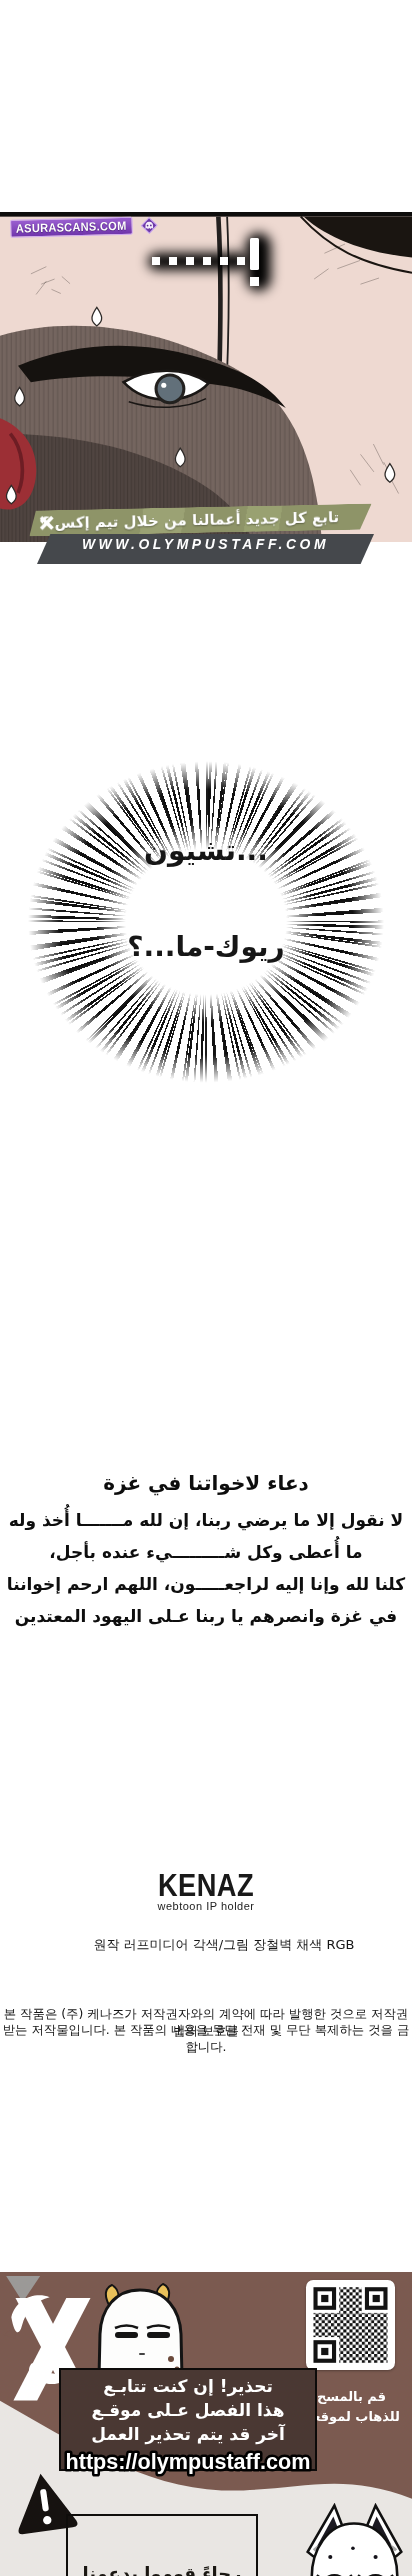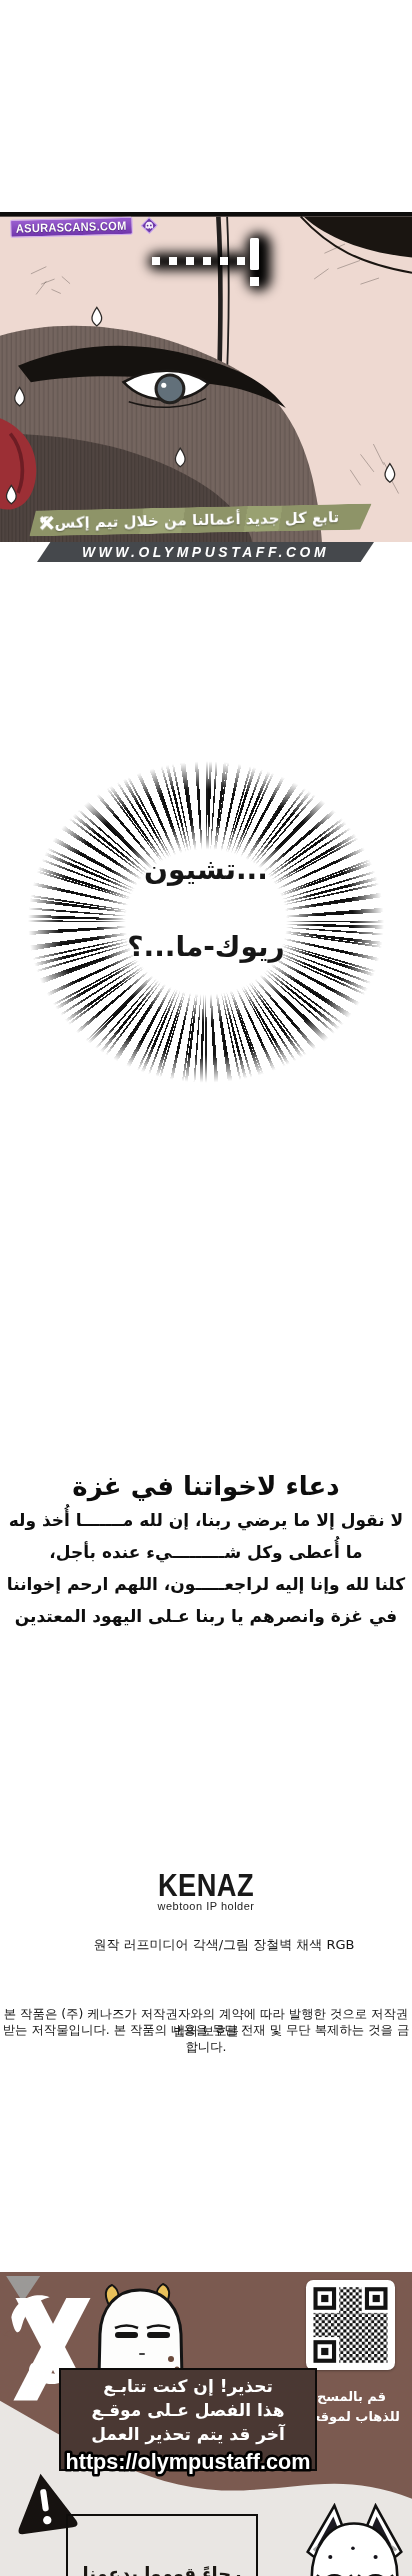--- a/index.html
+++ b/index.html
@@ -20,33 +20,33 @@
   #sfx{left:144px;top:232px;width:130px;height:61px;}
   .glow{position:absolute;background:#000;filter:blur(5.7px);}
   .sq{position:absolute;width:7.7px;height:7.7px;background:#fff;top:25px;}
   
   #olive-banner{left:29px;top:507px;width:343px;height:26px;transform:rotate(-1.2deg);
       clip-path:polygon(7.2px 0,100% 0,calc(100% - 12.4px) 100%,0 100%);
       background:linear-gradient(100deg,#8e9468 0%,#8e9468 33%,#9ba274 33%,#9ba274 45%,#8e9468 45%,#8e9468 63%,#99a171 63%,#99a171 73%,#8e9468 73%);
       display:flex;align-items:center;justify-content:center;
       filter:drop-shadow(0 2.1px 2.6px rgba(0,0,0,.22));}
   #olive-banner .txt{color:#fff;font-size:15px;text-shadow:0 1px 1.5px rgba(0,0,0,.35);padding-right:7.2px;}
-  #gray-bar{left:37px;top:534px;width:337px;height:20px;
+  #gray-bar{left:37px;top:534px;width:337px;height:30px;
       clip-path:polygon(13.4px 0,100% 0,calc(100% - 13.4px) 100%,0 100%);
-      background:#45484c;filter:drop-shadow(-4.6px 4.6px 0 rgba(110,110,110,.5));margin-top:8px;}
+      background:#45484c;filter:drop-shadow(-4.6px 4.6px 0 rgba(110,110,110,.5));}
   
   #burst{left:0;top:721px;width:412px;height:402px;
      background:
        repeating-conic-gradient(from 1deg at 50% 50%,#101010 0 1.1deg,transparent 1.1deg 5.3deg),
        repeating-conic-gradient(from 3.4deg at 50% 50%,#1a1a1a 0 .7deg,transparent .7deg 4.1deg);
      -webkit-mask:radial-gradient(ellipse 54% 50% at 50% 50%,transparent 0 36%,#000 50% 66%,transparent 80%);
      mask:radial-gradient(ellipse 54% 50% at 50% 50%,transparent 0 36%,#000 50% 66%,transparent 80%);}
   .burst-line{font-size:28px;color:#161616;}
   
-  #prayer-title{top:1471px;font-size:26px;color:#0d0d0d;}
+  #prayer-title{top:1471px;font-size:20px;color:#0d0d0d;}
   .prayer-line{color:#0e0e0e;font-size:17px;line-height:32px;}
   
   #kenaz{top:1868px;font-family:"Liberation Sans",sans-serif;font-weight:bold;font-size:31px;
          color:#191919;letter-spacing:0.5px;transform:scaleX(.88);}
   #kenaz-tag{top:1900px;font-family:"Liberation Sans",sans-serif;font-size:11px;color:#222;letter-spacing:0.5px;}
   .credits{font-size:13px;color:#161616;padding-left:36px;}
   .copyright{font-size:12.4px;line-height:16.5px;color:#141414;}
   
   #footer{left:0;top:2272px;width:412px;height:658px;}
   #warn-box{left:59px;top:96px;width:258px;height:103px;background:#4a3833;border:2.1px solid #0d0b0a;
@@ -135,21 +135,21 @@
     </svg>
     <div class="txt ar">تابع كل جديد أعمالنا من خلال تيم إكس</div>
   </div>
   <div id="gray-bar" class="abs">
     <svg class="urlsvg" width="337" height="20.6" viewBox="0 0 655 40">
       <text x="50%" y="30" text-anchor="middle" font-size="27" font-style="italic" letter-spacing="7" stroke-width="0">WWW.OLYMPUSTAFF.COM</text>
     </svg>
   </div>
 
   <div id="burst" class="abs"></div>
-  <div class="abs center ar burst-line" style="top:853px;">...تشيون</div>
+  <div class="abs center ar burst-line" style="top:834px;">...تشيون</div>
   <div class="abs center ar burst-line" style="top:930px;">ريوك-ما...؟</div>
 
   <div id="prayer-title" class="abs center ar">دعاء لاخواتنا في غزة</div>
   <div class="abs center ar prayer-line" style="top:1504px;">لا نقول إلا ما يرضي ربنا، إن لله مـــــــا أُخذ وله</div>
   <div class="abs center ar prayer-line" style="top:1536px;">ما أُعطى وكل شـــــــــيء عنده بأجل،</div>
   <div class="abs center ar prayer-line" style="top:1568px;">كلنا لله وإنا إليه لراجعـــــون، اللهم ارحم إخواننا</div>
   <div class="abs center ar prayer-line" style="top:1600px;">في غزة وانصرهم يا ربنا عـلى اليهود المعتدين</div>
 
   <div id="kenaz" class="abs center">KENAZ</div>
   <div id="kenaz-tag" class="abs center">webtoon IP holder</div>

